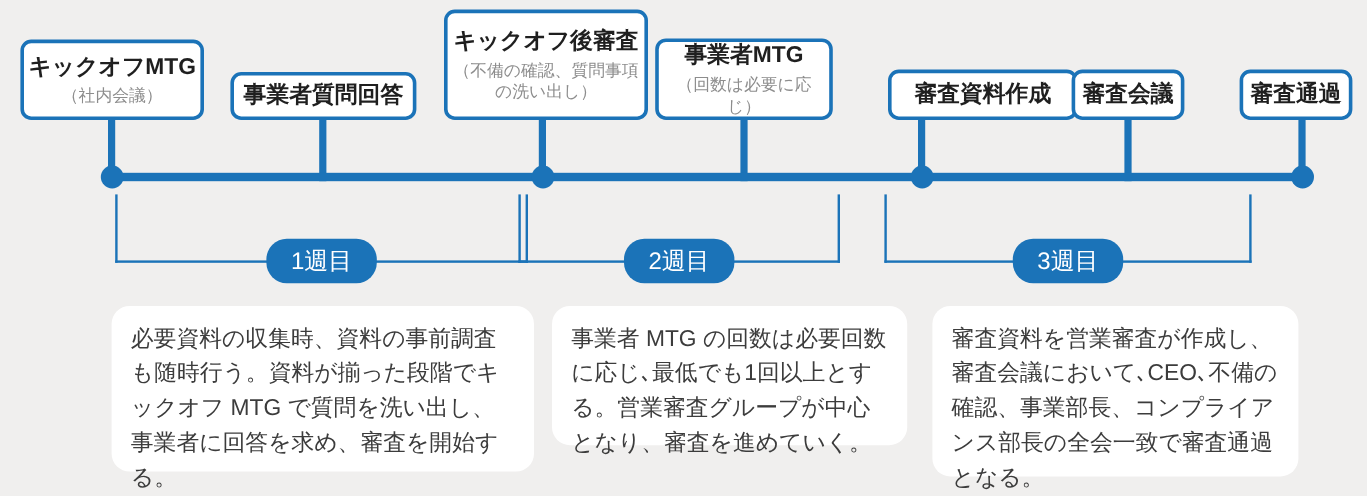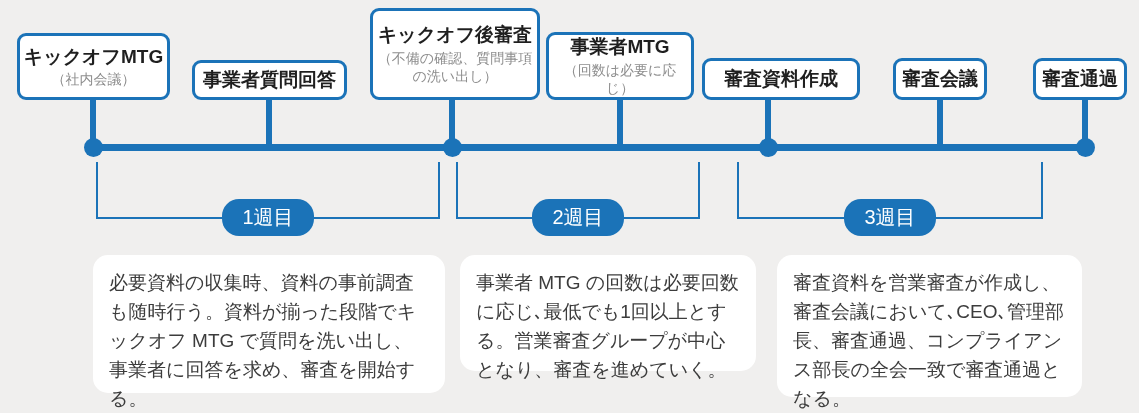--- a/index.html
+++ b/index.html
@@ -81,48 +81,48 @@
   <div class="node" style="left:370px;top:8px;width:170px;height:92px">
     <div class="node-title">キックオフ後審査</div>
     <div class="node-sub">（不備の確認、質問事項の洗い出し）</div>
   </div>
 
   <div class="node" style="left:546px;top:32px;width:148px;height:68px">
     <div class="node-title">事業者MTG</div>
     <div class="node-sub">（回数は必要に応じ）</div>
   </div>
 
-  <div class="node" style="left:702px;top:58px;width:158px;height:42px">
+  <div class="node" style="left:740px;top:58px;width:158px;height:42px">
     <div class="node-title">審査資料作成</div>
 
   </div>
 
   <div class="node" style="left:893px;top:58px;width:94px;height:42px">
     <div class="node-title">審査会議</div>
 
   </div>
 
   <div class="node" style="left:1033px;top:58px;width:94px;height:42px">
     <div class="node-title">審査通過</div>
 
   </div>
 
   <div class="bracket" style="left:96px;width:344px">
     <div class="week-label">1週目</div>
   </div>
-  <div class="bracket" style="left:456px;width:244px">
+  <div class="bracket" style="left:432px;width:268px">
     <div class="week-label">2週目</div>
   </div>
   <div class="bracket" style="left:737px;width:306px">
     <div class="week-label">3週目</div>
   </div>
 
   <div class="desc" style="left:93px;width:352px;height:138px">
     <p>必要資料の収集時、資料の事前調査も随時行う。資料が揃った段階でキックオフ MTG で質問を洗い出し、事業者に回答を求め、審査を開始する。</p>
   </div>
   <div class="desc" style="left:460px;width:296px;height:116px">
     <p>事業者 MTG の回数は必要回数に応じ､最低でも1回以上とする。営業審査グループが中心となり、審査を進めていく。</p>
   </div>
   <div class="desc" style="left:777px;width:305px;height:142px">
-    <p>審査資料を営業審査が作成し、審査会議において､CEO､管理部長、審査通過、コンプライアンス部長の全会一致で審査通過となる。</p>
+    <p>審査資料を営業審査が作成し、審査会議において､CEO､不備の確認、事業部長、コンプライアンス部長の全会一致で審査通過となる。</p>
   </div>
 
 </div>
 
 </body></html>

